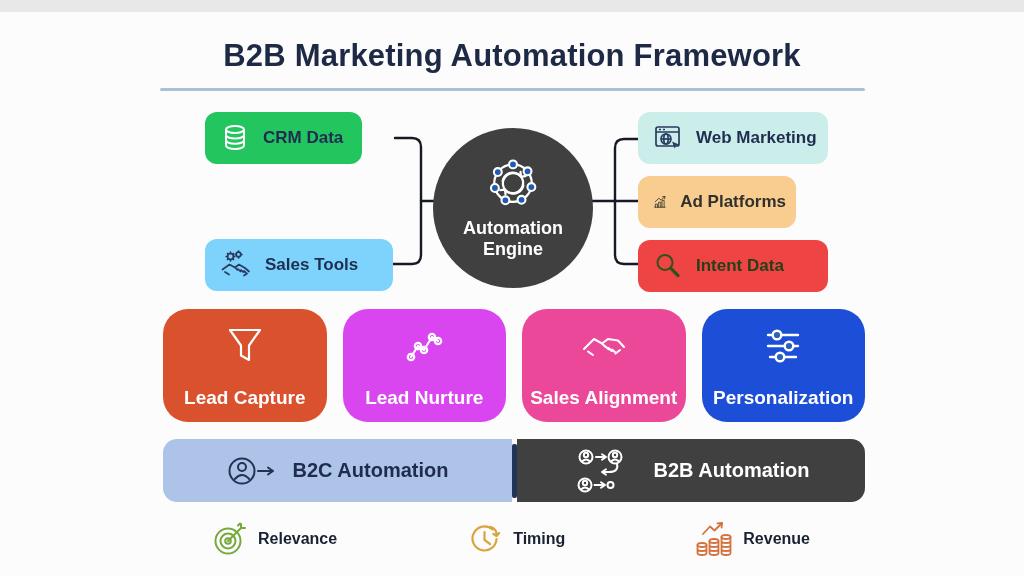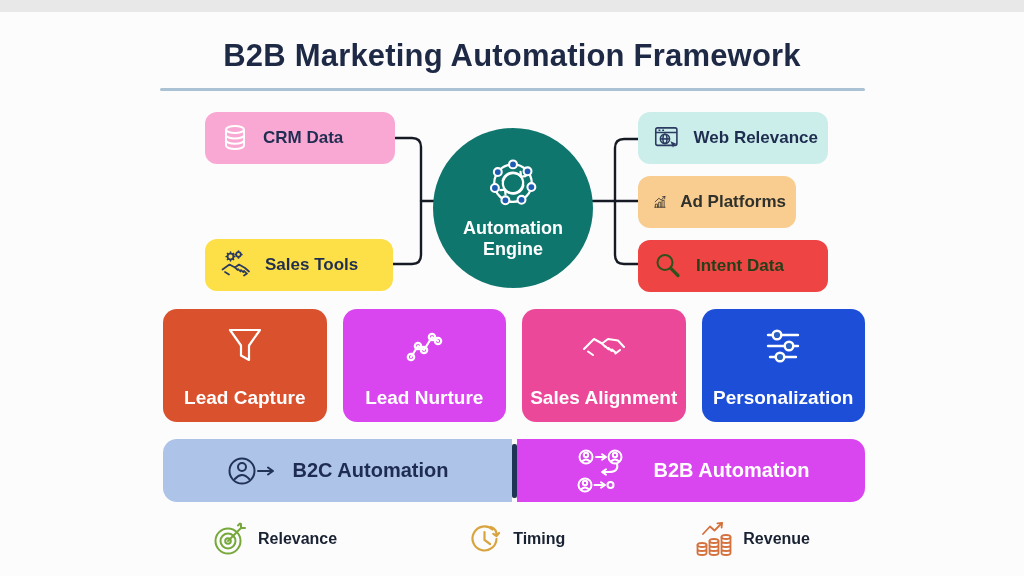--- a/index.html
+++ b/index.html
@@ -6,48 +6,48 @@
   .canvas{position:relative;width:1024px;height:576px;background:#fcfcfd;
     font-family:"Liberation Sans",sans-serif;overflow:hidden;margin:12px auto;}
   .title{position:absolute;left:0;right:0;top:26px;text-align:center;
     font-size:31px;font-weight:800;color:#1e2a45;letter-spacing:.2px;margin:0;}
   .title-rule{position:absolute;left:160px;width:705px;top:76px;height:3px;
     background:#aac2d4;border-radius:2px;}
   .connectors{position:absolute;left:0;top:0;}
 
   .node{position:absolute;display:flex;align-items:center;gap:13px;
     padding:0 10px 0 15px;border-radius:12px;height:52px;box-sizing:border-box;}
-  .crm{left:205px;top:100px;width:190px;background:#f9a8d4;}
-  .stools{left:205px;top:227px;width:188px;background:#fde047;}
+  .crm{left:205px;top:100px;width:157px;background:#22c55e;}
+  .stools{left:205px;top:227px;width:188px;background:#7dd3fc;}
   .web{left:638px;top:100px;width:190px;background:#cbeeea;}
   .ads{left:638px;top:164px;width:158px;background:#f8cd8f;}
   .intent{left:638px;top:228px;width:190px;background:#ef4444;}
   .node-label{font-size:17px;font-weight:700;color:#1f2d50;white-space:nowrap;}
   .ads .node-label{color:#30302c;}
   .intent .node-label{color:#254018;}
 
   .engine{position:absolute;left:433px;top:116px;width:160px;height:160px;
-    border-radius:50%;background:#0f766e;display:flex;flex-direction:column;
+    border-radius:50%;background:#404040;display:flex;flex-direction:column;
     align-items:center;justify-content:center;}
   .engine-label{color:#fff;font-weight:800;font-size:18px;text-align:center;
     line-height:1.15;width:120px;margin-top:4px;}
 
   .pillars{position:absolute;left:163px;top:297px;width:702px;height:113px;
     display:flex;gap:16px;}
-  .pillar{flex:1;border-radius:14px;display:flex;flex-direction:column;align-items:center;}
+  .pillar{flex:1;border-radius:25px;display:flex;flex-direction:column;align-items:center;}
   .pillar svg{margin-top:15px;}
   .pillar-label{margin-top:auto;margin-bottom:13px;font-size:19px;font-weight:700;color:#fff;white-space:nowrap;}
   .p1{background:#d9522d}.p2{background:#d946ef}.p3{background:#ec4899}.p4{background:#1d4ed8}
 
   .bar{position:absolute;left:163px;top:427px;width:702px;height:63px;
     border-radius:14px;display:flex;overflow:hidden;align-items:center;}
   .bar-b2c{width:349px;height:100%;background:#aec3e8;display:flex;
     align-items:center;justify-content:center;gap:14px;}
   .bar-divider{width:5px;background:#203457;height:54px;border-radius:2px;flex:none;}
-  .bar-b2b{flex:1;height:100%;background:#d946ef;display:flex;
+  .bar-b2b{flex:1;height:100%;background:#404040;display:flex;
     align-items:center;justify-content:center;gap:21px;}
   .b2c-label{font-size:20px;font-weight:800;color:#1e2c52;}
   .b2b-label{font-size:20px;font-weight:800;color:#fff;}
 
   .footer{position:absolute;left:212px;top:509px;width:598px;display:flex;
     justify-content:space-between;align-items:center;}
   .metric{display:flex;align-items:center;gap:10px;}
   .metric-label{font-size:16px;font-weight:700;color:#192232;}
 </style>
 </head>
@@ -120,21 +120,21 @@
     <svg width="30" height="30" viewBox="0 0 30 30">
       <g stroke="#2b3a60" stroke-width="1.7" fill="none" stroke-linejoin="round">
         <rect x="3" y="4" width="23" height="19" rx="2"></rect>
         <path d="M3 9 H26 M6 6.5 h2 M10 6.5 h2"></path>
         <circle cx="13" cy="16" r="5"></circle>
         <ellipse cx="13" cy="16" rx="2.2" ry="5"></ellipse>
         <path d="M8 16 H18"></path>
       </g>
       <path d="M19 18.5 l7 3 l-3.1 1.1 l-1.1 3.1 Z" fill="#2b3a60"></path>
     </svg>
-    <span class="node-label">Web Relevance</span>
+    <span class="node-label">Web Marketing</span>
   </div>
 
   <div class="node ads">
     <svg width="30" height="30" viewBox="0 0 30 30">
       <g stroke="#33322d" stroke-width="1.7" fill="none" stroke-linecap="round" stroke-linejoin="round">
         <path d="M5 26 V19.5 H9.5 V26"></path>
         <path d="M12 26 V15.5 H16.5 V26"></path>
         <path d="M19 26 V11.5 H23.5 V26"></path>
         <path d="M3.5 26 H25.5"></path>
         <path d="M4.5 14.5 L12.5 7 L17 11 L25 3.5"></path>

